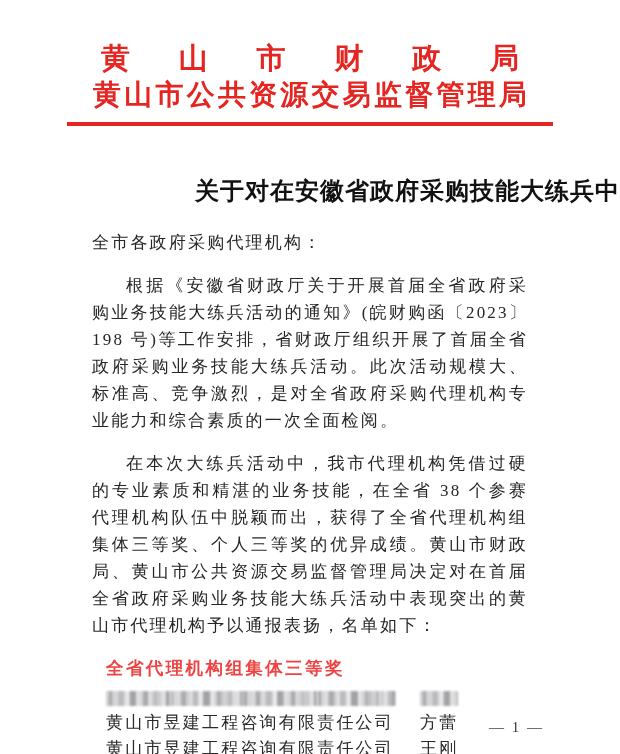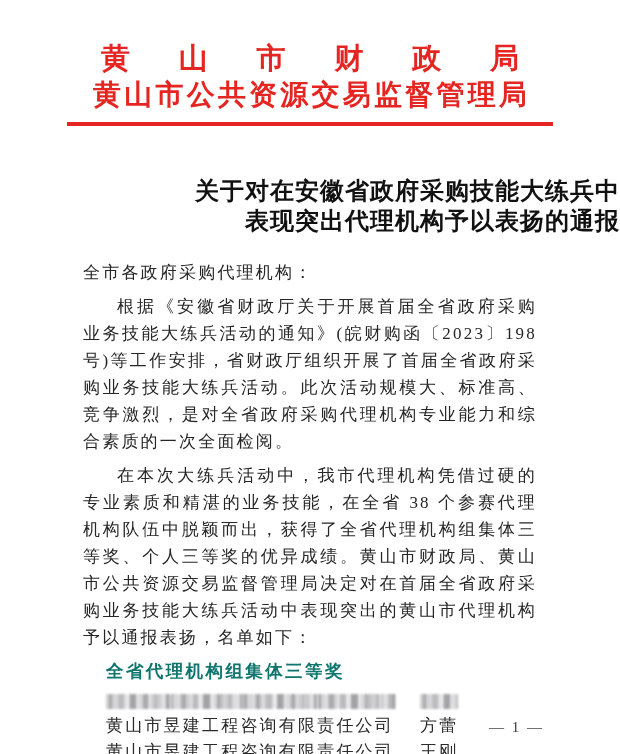--- a/index.html
+++ b/index.html
@@ -51,31 +51,31 @@
   .doc-body {
     width: 468px;
     margin: 23px auto 0;
     font-size: 17px;
     line-height: 27px;
     letter-spacing: 2.2px;
     text-align: justify;
     text-justify: inter-character;
     color: #262626;
   }
-  .doc-body p { margin: 7px; }
+  .doc-body p { margin: 16px; }
   .para { text-indent: 2em; }
 
   
   .award-heading {
     padding-left: 30px;
     font-weight: bold;
     font-size: 17.5px;
     line-height: 27px;
     letter-spacing: 2.4px;
-    color: #0f766e;
+    color: #ef4444;
   }
   .award-list { margin-top: 2px; }
   .award-row {
     display: flex;
     align-items: flex-start;
     padding-left: 30px;
     font-size: 17px;
     line-height: 26px;
     height: 26px;
     letter-spacing: 2.2px;
@@ -145,21 +145,20 @@
         <span>督</span>
         <span>管</span>
         <span>理</span>
         <span>局</span>
       </div>
     <div class="red-rule"></div>
   </header>
 
   <h1 class="doc-title">
     <span>关于对在安徽省政府采购技能大练兵中</span><br>
-    <span>表现突出代理机构予以表扬的通报</span>
   </h1>
 
   <main class="doc-body">
     <p class="salutation">全市各政府采购代理机构：</p>
     <p class="para">根据《安徽省财政厅关于开展首届全省政府采购业务技能大练兵活动的通知》(皖财购函〔2023〕198 号)等工作安排，省财政厅组织开展了首届全省政府采购业务技能大练兵活动。此次活动规模大、标准高、竞争激烈，是对全省政府采购代理机构专业能力和综合素质的一次全面检阅。</p>
     <p class="para">在本次大练兵活动中，我市代理机构凭借过硬的专业素质和精湛的业务技能，在全省 38 个参赛代理机构队伍中脱颖而出，获得了全省代理机构组集体三等奖、个人三等奖的优异成绩。黄山市财政局、黄山市公共资源交易监督管理局决定对在首届全省政府采购业务技能大练兵活动中表现突出的黄山市代理机构予以通报表扬，名单如下：</p>
 
     <div class="award-heading">全省代理机构组集体三等奖</div>
 
     <div class="award-list">

